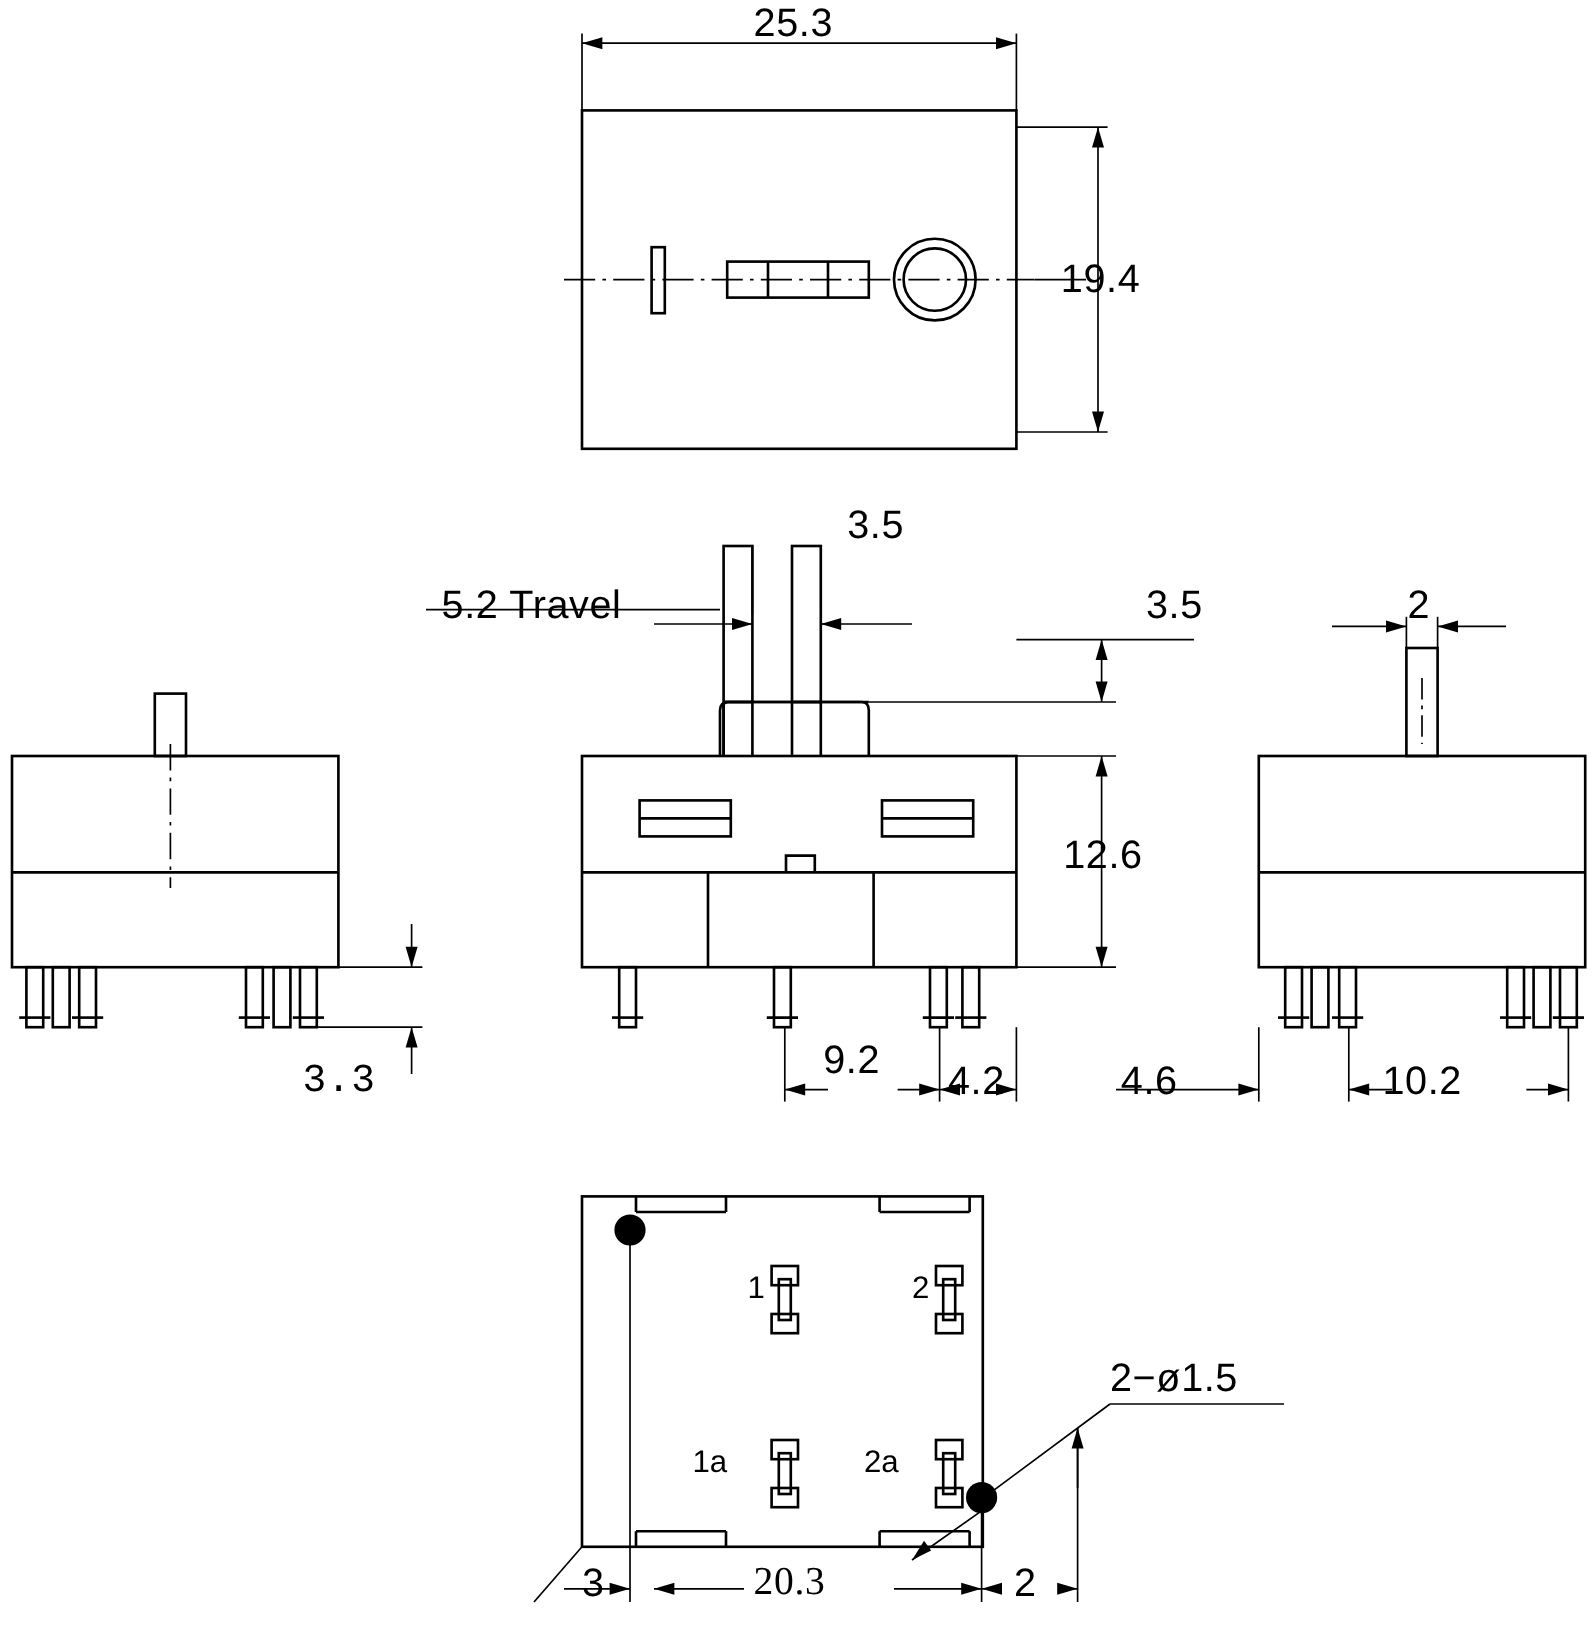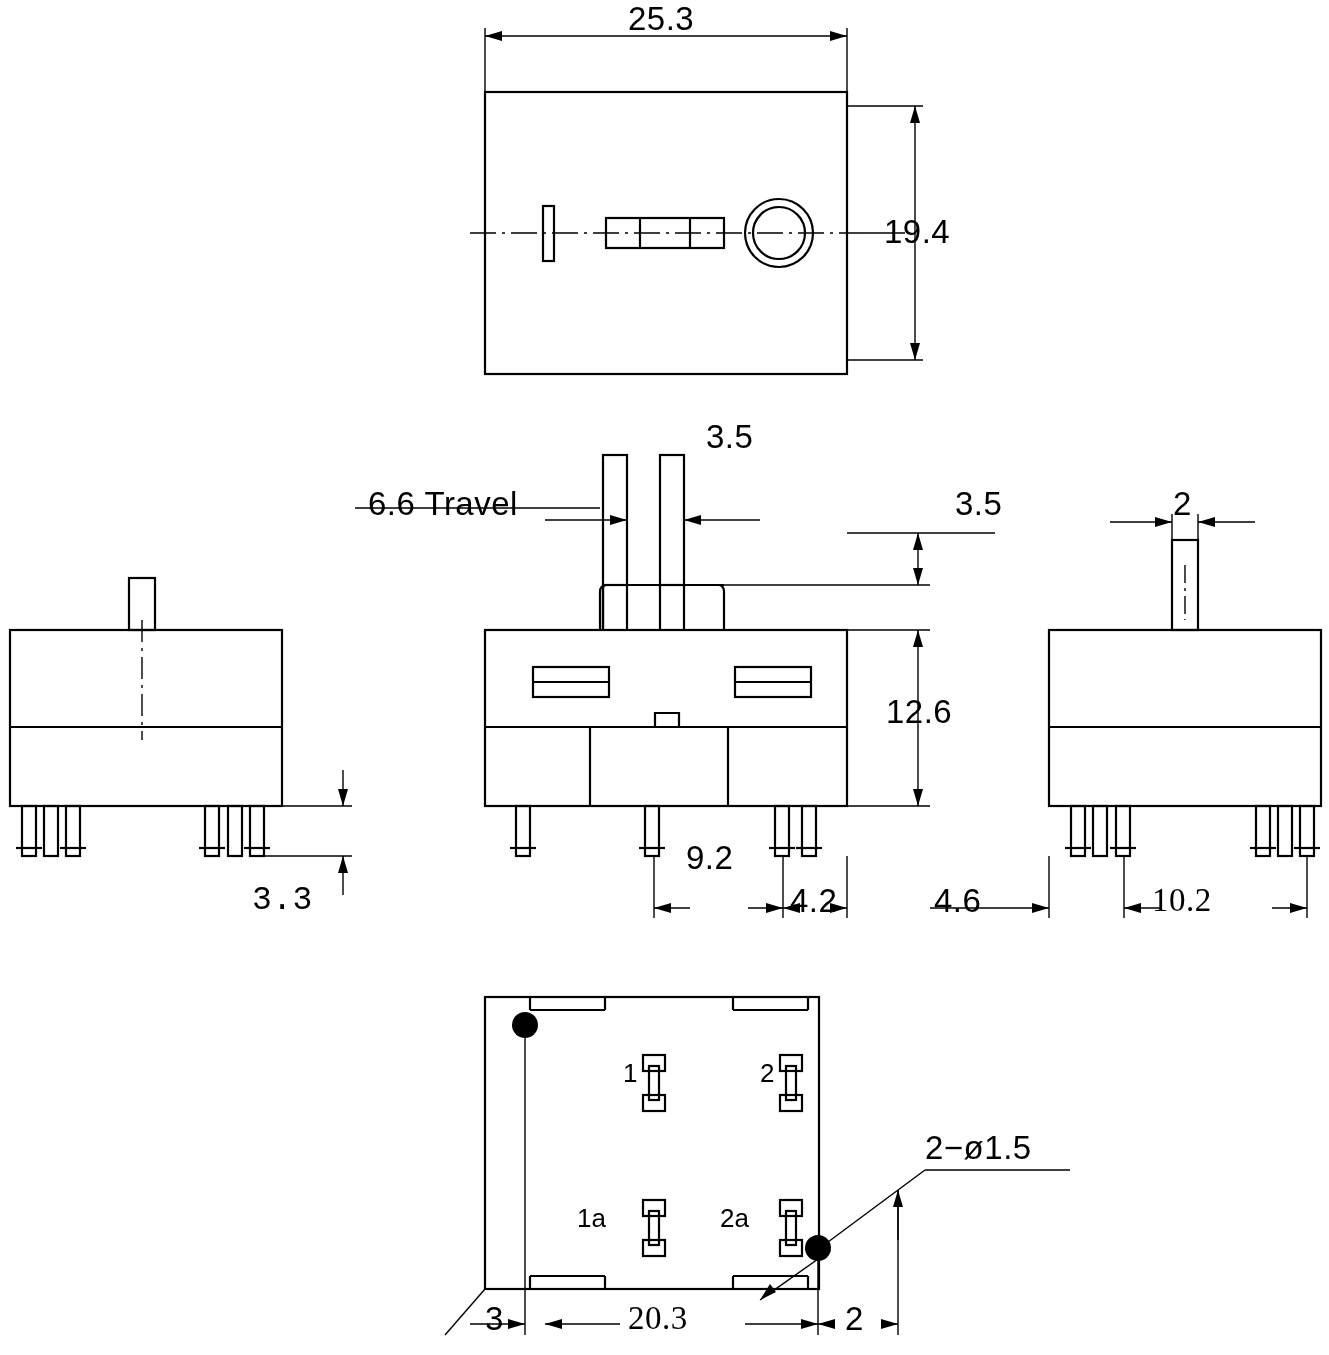--- a/index.html
+++ b/index.html
@@ -245,29 +245,29 @@
     <line class="ln w1" x1="898" y1="1190" x2="898" y2="1240"></line>
     <polygon class="fillk" points="898,1190 893,1207 903,1207"></polygon>
   </g>
 
 </svg>
 
 <div class="dim" style="left:628px;top:2px;">25.3</div>
 <div class="dim" style="left:884px;top:215px;">19.4</div>
 
 <div class="dim" style="left:706px;top:420px;">3.5</div>
-<div class="dim" style="left:368px;top:487px;">6.6  Travel</div>
+<div class="dim" style="left:368px;top:487px;">5.2  Travel</div>
 <div class="dim" style="left:955px;top:487px;">3.5</div>
 <div class="dim" style="left:1173px;top:487px;">2</div>
 <div class="dim" style="left:886px;top:695px;">12.6</div>
 <div class="dim" style="left:252px;top:884px;font-family:Liberation Mono, monospace;">3.3</div>
-<div class="dim" style="left:686px;top:841px;text-align:right;">9.2</div>
+<div class="dim" style="left:686px;top:866px;text-align:right;">9.2</div>
 <div class="dim" style="left:790px;top:884px;">4.2</div>
 <div class="dim" style="left:934px;top:884px;">4.6</div>
-<div class="dim" style="left:1152px;top:884px;font-family:Liberation Serif, serif;">10.2</div>
+<div class="dim" style="left:1152px;top:884px;">10.2</div>
 
 <div class="dim" style="left:925px;top:1131px;">2−ø1.5</div>
 <div class="dim" style="left:485px;top:1302px;">3</div>
 <div class="dim" style="left:628px;top:1302px;font-family:Liberation Serif, serif;">20.3</div>
 <div class="dim" style="left:845px;top:1302px;">2</div>
 
 <div class="lbl" style="left:623px;top:1060px;">1</div>
 <div class="lbl" style="left:760px;top:1060px;">2</div>
 <div class="lbl" style="left:577px;top:1205px;">1a</div>
 <div class="lbl" style="left:720px;top:1205px;">2a</div>

